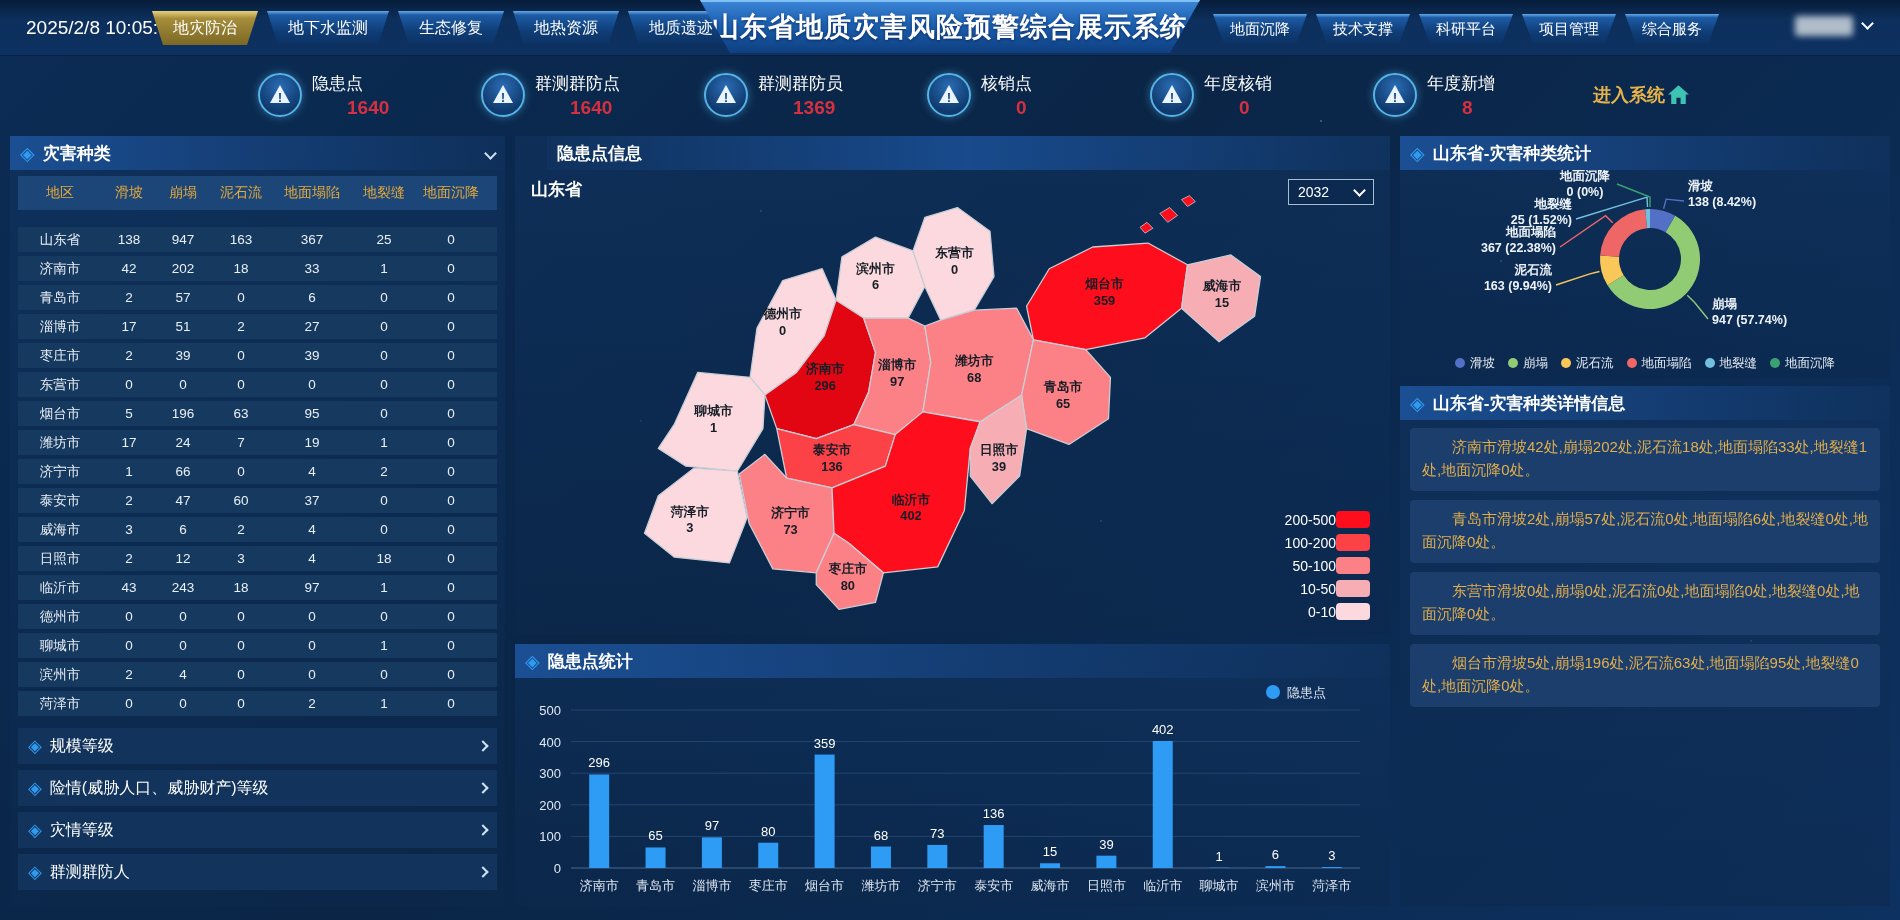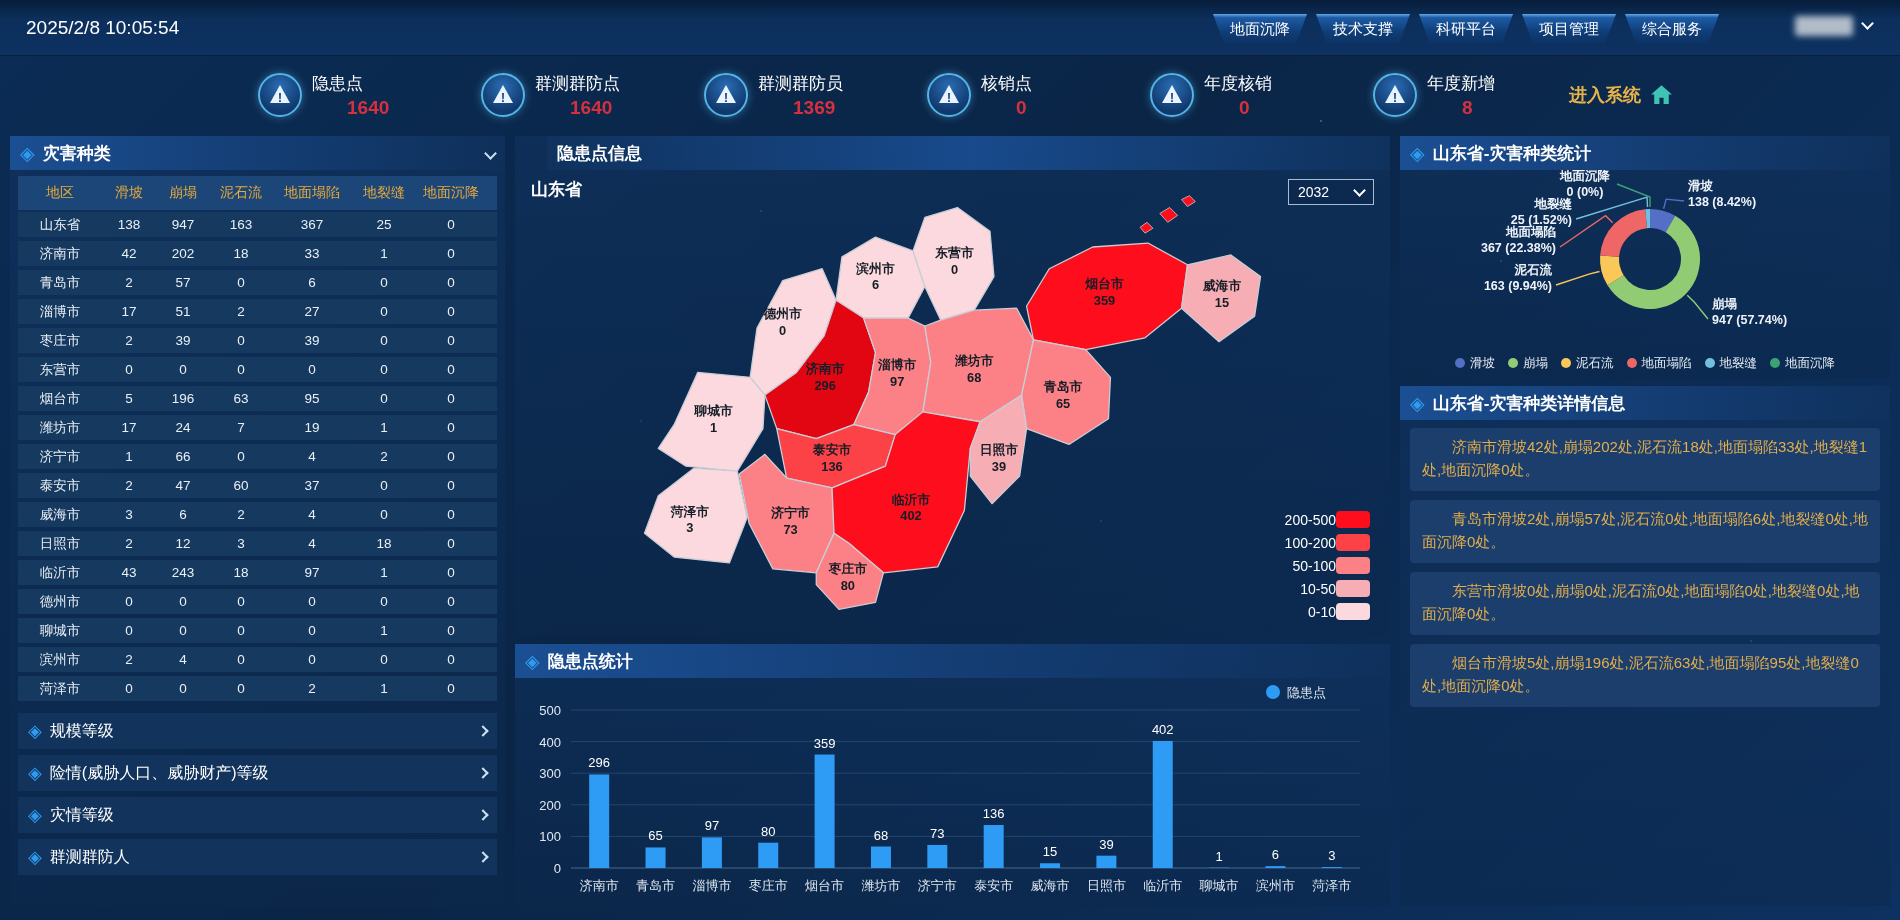--- a/index.html
+++ b/index.html
@@ -33,34 +33,34 @@
   .statsbar{height:78px;position:relative;display:flex;align-items:center;padding-left:258px;z-index:4;}
   .stat{display:flex;align-items:center;width:223px;}
   .sicon{width:44px;height:44px;border-radius:50%;border:2px solid #55b4e6;flex:none;position:relative;
     background:radial-gradient(circle at 50% 30%,#2a6db5 0%,#103a6e 70%);box-shadow:0 0 9px rgba(90,190,250,.45);
     display:flex;align-items:center;justify-content:center;}
   .tri{width:0;height:0;border-left:10px solid transparent;border-right:10px solid transparent;border-bottom:18px solid #e9f4ff;margin-top:-2px;}
   .bang{position:absolute;top:16px;left:50%;transform:translateX(-50%);color:#10People;color:#103a6e;font-weight:bold;font-size:12px;}
   .stxt{margin-left:10px;}
   .slbl{font-size:17px;color:#fff;}
   .sval{font-size:19px;font-weight:bold;color:#d4303f;margin-top:2px;margin-left:35px;}
-  .enter{position:absolute;right:225px;top:26px;display:flex;align-items:center;gap:7px;cursor:pointer;}
+  .enter{position:absolute;right:208px;top:26px;display:flex;align-items:center;cursor:pointer;}
   .enter .t{color:#e8b44a;font-size:18px;font-weight:bold;}
   
   .main{position:relative;z-index:3;display:grid;grid-template-columns:495px 875px 1fr;gap:10px;padding:2px 10px 12px;height:778px;}
   .panel{background:linear-gradient(180deg,rgba(17,52,97,.55),rgba(12,40,76,.45));}
   .ptitle{height:34px;display:flex;align-items:center;padding:0 10px;font-size:17px;font-weight:bold;color:#fff;
     background:linear-gradient(90deg,#1b4f93 0%,#153f77 45%,rgba(21,63,119,.05) 100%);}
   .ptitle.center{background:linear-gradient(90deg,rgba(19,61,114,.25) 0%,#184a8c 50%,rgba(19,61,114,.25) 100%);margin-left:32px;}
   .dia{color:#2f9bf0;font-size:19px;margin-right:8px;font-weight:normal;}
   .pchev{margin-left:auto;width:9px;height:9px;border-right:2px solid #cfe2f5;border-bottom:2px solid #cfe2f5;transform:rotate(45deg);cursor:pointer;}
   
   .lbody{padding:6px 8px 0;}
   .thead,.trow{display:grid;grid-template-columns:84px 54px 54px 62px 80px 64px 70px;align-items:center;text-align:center;}
-  .thead{background:#1d4678;height:34px;color:#e5aa3c;font-size:14px;margin-bottom:2px;}
+  .thead{background:#1d4678;height:34px;color:#e5aa3c;font-size:14px;margin-bottom:17px;}
   .trow{background:#16395f;height:25px;color:#e9eff6;font-size:13.5px;margin-bottom:4px;cursor:pointer;}
   .accs{padding:2px 8px;}
   .acc{height:36px;margin-top:6px;display:flex;align-items:center;padding:0 10px;background:#12345c;font-size:16px;cursor:pointer;}
   .acc .dia{font-size:18px;}
   .chevR{margin-left:auto;width:8px;height:8px;border-right:2px solid #cfe2f5;border-bottom:2px solid #cfe2f5;transform:rotate(-45deg);}
   
   .mapbody{position:relative;height:464px;}
   .mapbody svg{width:100%;height:100%;display:block;}
   .prov{position:absolute;left:16px;top:8px;font-size:17px;font-weight:bold;color:#fff;}
   .year{position:absolute;right:16px;top:9px;width:86px;height:26px;border:1px solid #a6bdd4;background:rgba(10,35,70,.35);
@@ -90,20 +90,30 @@
 </style>
 </head>
 <body>
 
 <div class="stars">
     <i></i>
   </div>
 
 <header class="topbar">
   <div class="clock">2025/2/8 10:05:54</div>
+  <nav class="tabs tabsL" id="tabsL">
+      <div class="tab active">地灾防治</div>
+      <div class="tab">地下水监测</div>
+      <div class="tab">生态修复</div>
+      <div class="tab">地热资源</div>
+      <div class="tab">地质遗迹</div>
+    </nav>
+  <div class="banner">
+    <span>山东省地质灾害风险预警综合展示系统</span>
+  </div>
   <nav class="tabs tabsR" id="tabsR">
       <div class="tab">地面沉降</div>
       <div class="tab">技术支撑</div>
       <div class="tab">科研平台</div>
       <div class="tab">项目管理</div>
       <div class="tab">综合服务</div>
     </nav>
   <div class="user">
     <span class="user-blur"></span>
     <span class="chevD"></span>

